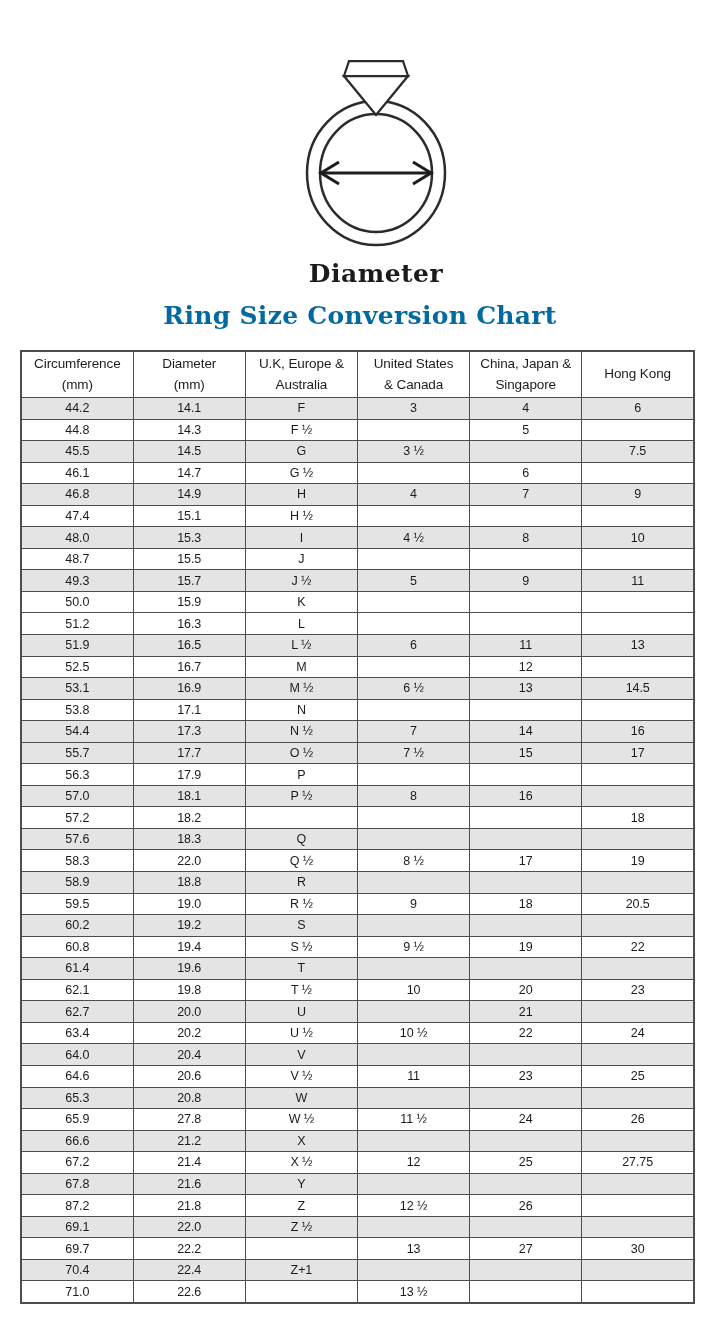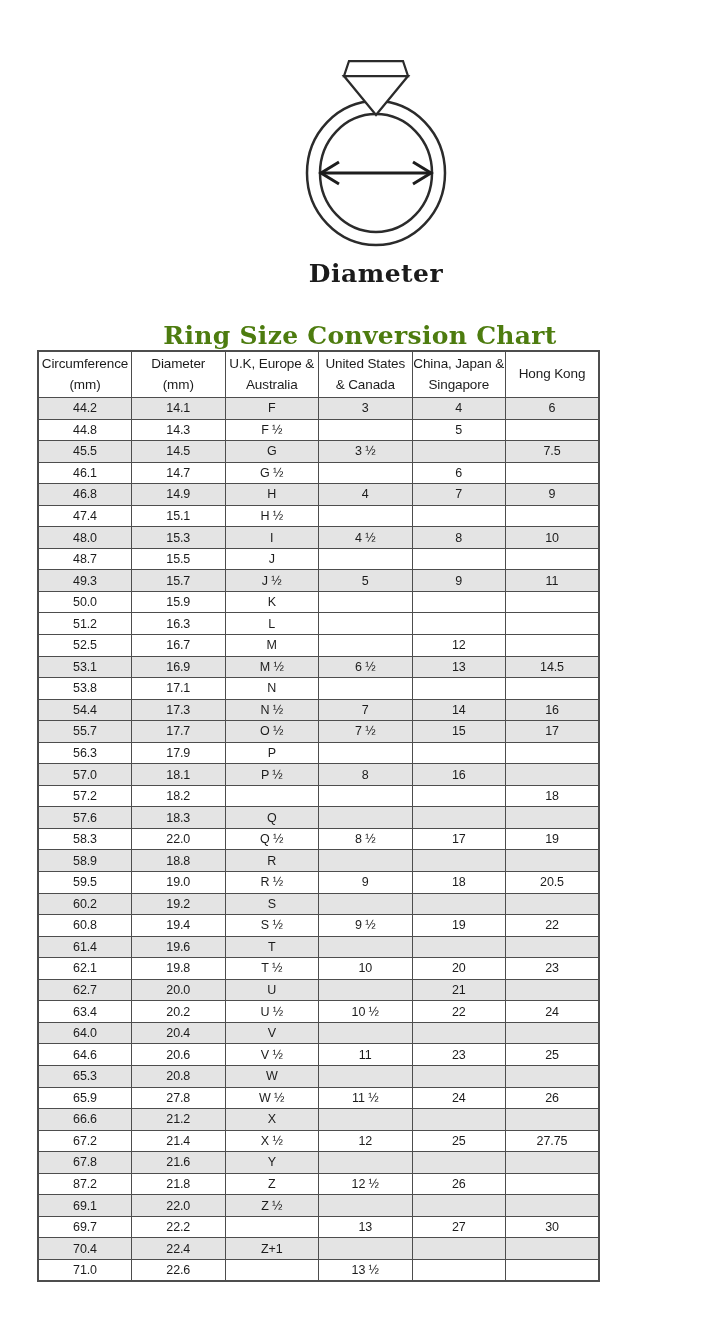--- a/index.html
+++ b/index.html
@@ -7,26 +7,26 @@
     position:relative; width:720px; height:1329px; background:#ffffff;
     font-family:"Liberation Sans", sans-serif; color:#1c1c1c; overflow:hidden;margin-top:37px;
   }
   .ring-figure { position:absolute; top:14px; left:376px; transform:translateX(-50%); }
   .caption-diameter {
     position:absolute; top:222px; left:376px; transform:translateX(-50%);
     font-family:"DejaVu Serif", serif; font-weight:700; font-size:25px;
     letter-spacing:0.5px; white-space:nowrap; color:#1b1b1b;
   }
   .chart-title {
-    position:absolute; top:284px; left:360px; transform:translateX(-50%);
+    position:absolute; top:264px; left:360px; transform:translateX(-50%);
     font-family:"DejaVu Serif", serif; font-weight:700; font-size:25px;
-    letter-spacing:0.3px; white-space:nowrap; color:#4d7c0f; margin:0;
+    letter-spacing:0.3px; white-space:nowrap; color:#0369a1; margin:0;
   }
   table.conversion {
-    position:absolute; top:313px; left:37px; width:563px;
+    position:absolute; top:313px; left:20px; width:675px;
     border-collapse:collapse; table-layout:fixed;
     border:2px solid #4d4d4d;
   }
   .conversion th, .conversion td {
     border:1px solid #4d4d4d; text-align:center; vertical-align:middle;
     padding:0; overflow:hidden; white-space:nowrap;
   }
   .conversion thead th {
     height:45px; font-weight:400; font-size:13.5px; background:#ffffff;
     letter-spacing:-0.1px;
@@ -172,20 +172,28 @@
           <td></td>
         </tr>
         <tr>
           <td>51.2</td>
           <td>16.3</td>
           <td>L</td>
           <td></td>
           <td></td>
           <td></td>
         </tr>
+        <tr class="shaded">
+          <td>51.9</td>
+          <td>16.5</td>
+          <td>L ½</td>
+          <td>6</td>
+          <td>11</td>
+          <td>13</td>
+        </tr>
         <tr>
           <td>52.5</td>
           <td>16.7</td>
           <td>M</td>
           <td></td>
           <td>12</td>
           <td></td>
         </tr>
         <tr class="shaded">
           <td>53.1</td>

